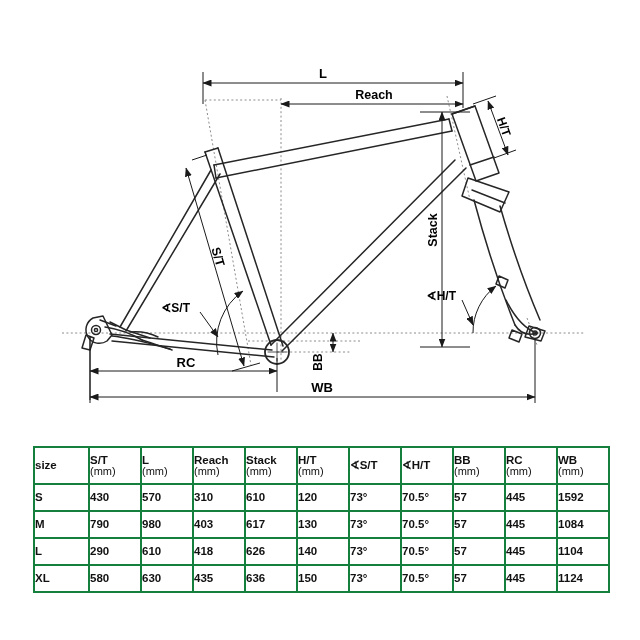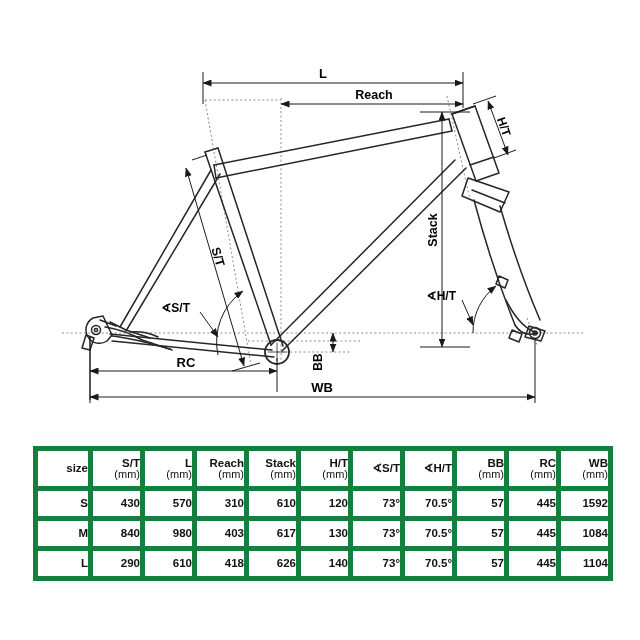--- a/index.html
+++ b/index.html
@@ -1,21 +1,21 @@
 <!DOCTYPE html>
 <html><head>
 <meta charset="utf-8">
 <style>
   html,body{margin:0;padding:0;background:#ffffff;}
   body{width:640px;height:640px;font-family:"Liberation Sans",sans-serif;color:#000;}
   #root{position:relative;width:640px;height:640px;overflow:hidden;background:#fff;}
   #diagram{position:absolute;left:0;top:0;width:640px;height:430px;}
   #tablewrap{position:absolute;left:33px;top:446px;width:577px;}
   table.geom{border-collapse:collapse;width:577px;table-layout:fixed;}
-  table.geom td{border:5px solid #15803d;text-align:right;vertical-align:middle;
+  table.geom td{border:2px solid #15803d;text-align:left;vertical-align:middle;
     font-size:11.5px;font-weight:bold;color:#111;padding:0;height:25px;line-height:1.05;}
   table.geom tr.hdr td{height:35px;}
   table.geom td .u{display:block;font-size:11px;font-weight:normal;}
   table.geom col.c0{width:55px;}
   table.geom col.cx{width:52px;}
   .svgtext{font-family:"Liberation Sans",sans-serif;font-weight:bold;fill:#000;}
 </style>
 </head>
 <body>
 
@@ -198,21 +198,21 @@
             <td>610</td>
             <td>120</td>
             <td>73°</td>
             <td>70.5°</td>
             <td>57</td>
             <td>445</td>
             <td>1592</td>
           </tr>
           <tr>
             <td>M</td>
-            <td>840</td>
+            <td>790</td>
             <td>980</td>
             <td>403</td>
             <td>617</td>
             <td>130</td>
             <td>73°</td>
             <td>70.5°</td>
             <td>57</td>
             <td>445</td>
             <td>1084</td>
           </tr>
@@ -222,17 +222,30 @@
             <td>610</td>
             <td>418</td>
             <td>626</td>
             <td>140</td>
             <td>73°</td>
             <td>70.5°</td>
             <td>57</td>
             <td>445</td>
             <td>1104</td>
           </tr>
+          <tr>
+            <td>XL</td>
+            <td>580</td>
+            <td>630</td>
+            <td>435</td>
+            <td>636</td>
+            <td>150</td>
+            <td>73°</td>
+            <td>70.5°</td>
+            <td>57</td>
+            <td>445</td>
+            <td>1124</td>
+          </tr>
         </tbody>
     </table>
   </div>
 
 </div>
 
 </body></html>

